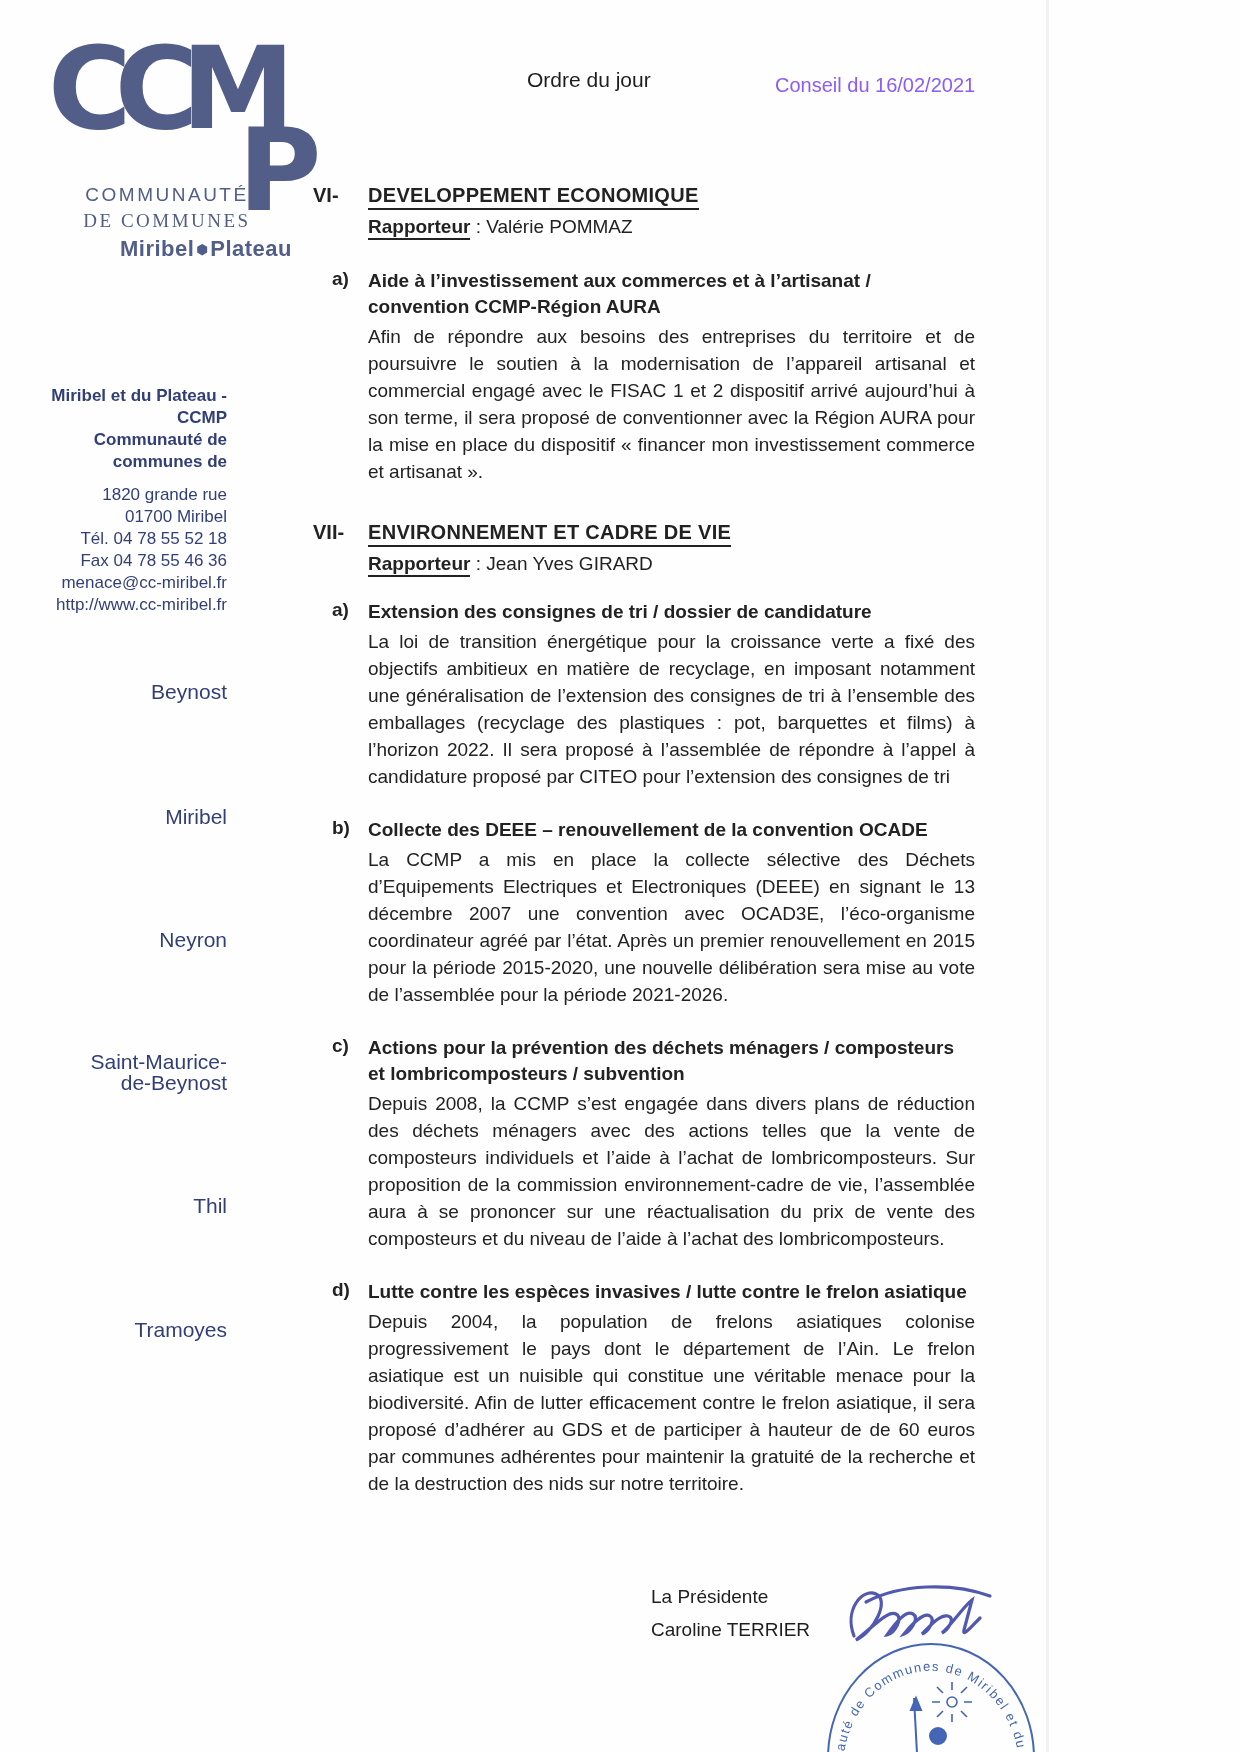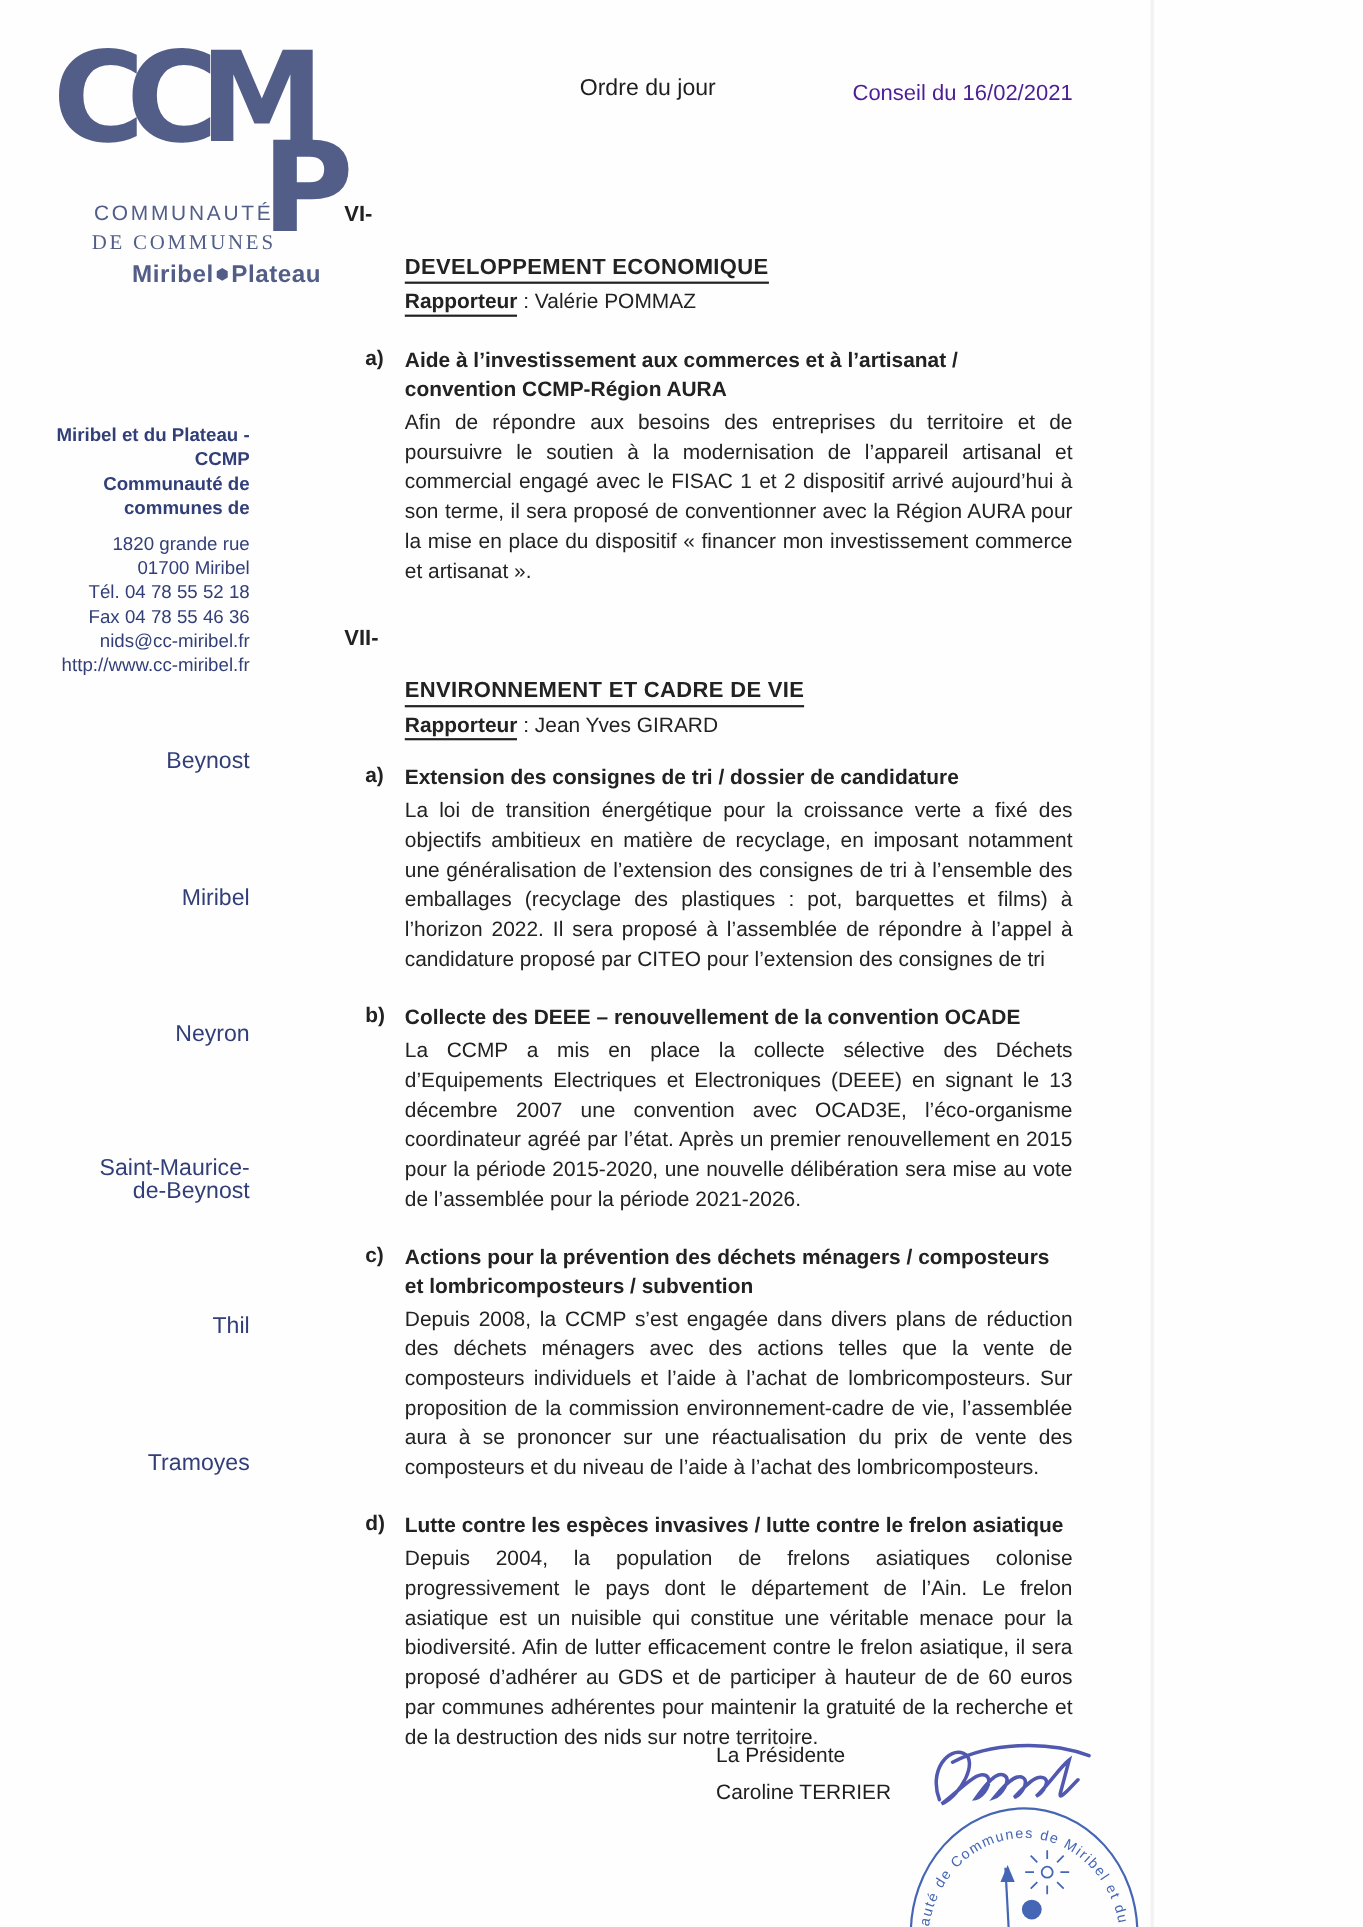--- a/index.html
+++ b/index.html
@@ -17,21 +17,21 @@
     background:#fefefe;
     overflow:hidden;
     font-family:"Liberation Sans",sans-serif;
     color:var(--text);
   }
   
   .scan-edge{position:absolute;top:0;left:1046px;width:3px;height:100%;background:#9a9a92;opacity:.12;}
 
   
   .doc-type{position:absolute;left:527px;top:68px;font-size:21px;color:#1e1e1e;}
-  .council{position:absolute;left:775px;top:74px;font-size:20px;color:#4c1d95;}
+  .council{position:absolute;left:775px;top:74px;font-size:20px;color:#8b5cf6;}
 
   
   .logo{position:absolute;left:42px;top:26px;width:290px;height:250px;color:var(--logo_navy);}
   .logo-letters{position:absolute;left:6px;top:6px;font-size:114px;font-weight:700;letter-spacing:-17px;line-height:1;font-family:"DejaVu Sans",sans-serif;}
   .logo-p{position:absolute;left:196px;top:88px;font-size:114px;font-weight:700;line-height:1;font-family:"DejaVu Sans",sans-serif;}
   .logo-sup{position:absolute;left:224px;top:34px;font-size:27px;font-weight:700;}
   .logo-word{position:absolute;left:20px;width:210px;text-align:center;font-size:19px;letter-spacing:2.5px;font-weight:400;}
   .logo-word.w1{top:158px;}
   .logo-word.w2{top:184px;font-family:Liberation Serif, serif;}
   .logo-name{position:absolute;left:0px;top:210px;width:250px;text-align:right;font-size:22px;font-weight:700;letter-spacing:.5px;}
@@ -41,21 +41,21 @@
   .org-block{position:absolute;left:27px;top:385px;width:200px;text-align:right;color:var(--navy);}
   .org-line{font-size:17px;font-weight:700;line-height:22px;}
   .addr-block{margin-top:11px;}
   .addr-line{font-size:17px;line-height:22px;font-weight:400;}
   .commune{position:absolute;left:27px;width:200px;text-align:right;font-size:21px;color:var(--navy);}
 
   
   .main{position:absolute;left:313px;top:184px;width:662px;}
   .section-head{display:grid;grid-template-columns:55px 1fr;}
   .sec-num{font-size:20px;font-weight:700;}
-  .sec-title{font-size:20px;font-weight:700;letter-spacing:.3px;margin-top:48px;}
+  .sec-title{font-size:20px;font-weight:700;letter-spacing:.3px;}
   .underlined{border-bottom:2px solid currentColor;padding-bottom:1px;display:inline-block;}
   .rapporteur{margin-top:6px;font-size:19px;}
   .rapporteur .lbl{font-weight:700;border-bottom:2px solid currentColor;padding-bottom:1px;}
   .sec-vi{margin-bottom:30px;}
   .sec-head-vii{margin-bottom:24px;}
   .item{display:grid;grid-template-columns:36px 1fr;margin-left:19px;margin-bottom:27px;}
   .item:last-child{margin-bottom:0;}
   .item-letter{font-size:19px;font-weight:700;}
   .item-title{font-size:19px;font-weight:700;line-height:26px;margin-bottom:3px;}
   .item-body{font-size:19px;line-height:27px;text-align:justify;}
@@ -85,21 +85,21 @@
   </div>
 
   <div class="org-block">
     <div class="org-line">Miribel et du Plateau - CCMP</div>
     <div class="org-line">Communauté de communes de</div>
     <div class="addr-block">
       <div class="addr-line">1820 grande rue</div>
       <div class="addr-line">01700 Miribel</div>
       <div class="addr-line">Tél. 04 78 55 52 18</div>
       <div class="addr-line">Fax 04 78 55 46 36</div>
-      <div class="addr-line">nids@cc-miribel.fr</div>
+      <div class="addr-line">menace@cc-miribel.fr</div>
       <div class="addr-line">http://www.cc-miribel.fr</div>
     </div>
   </div>
 
   <div class="commune" style="top:680px">Beynost</div>
   <div class="commune" style="top:805px">Miribel</div>
   <div class="commune" style="top:928px">Neyron</div>
   <div class="commune" style="top:1050px">Saint-Maurice-</div>
   <div class="commune" style="top:1071px">de-Beynost</div>
   <div class="commune" style="top:1194px">Thil</div>

